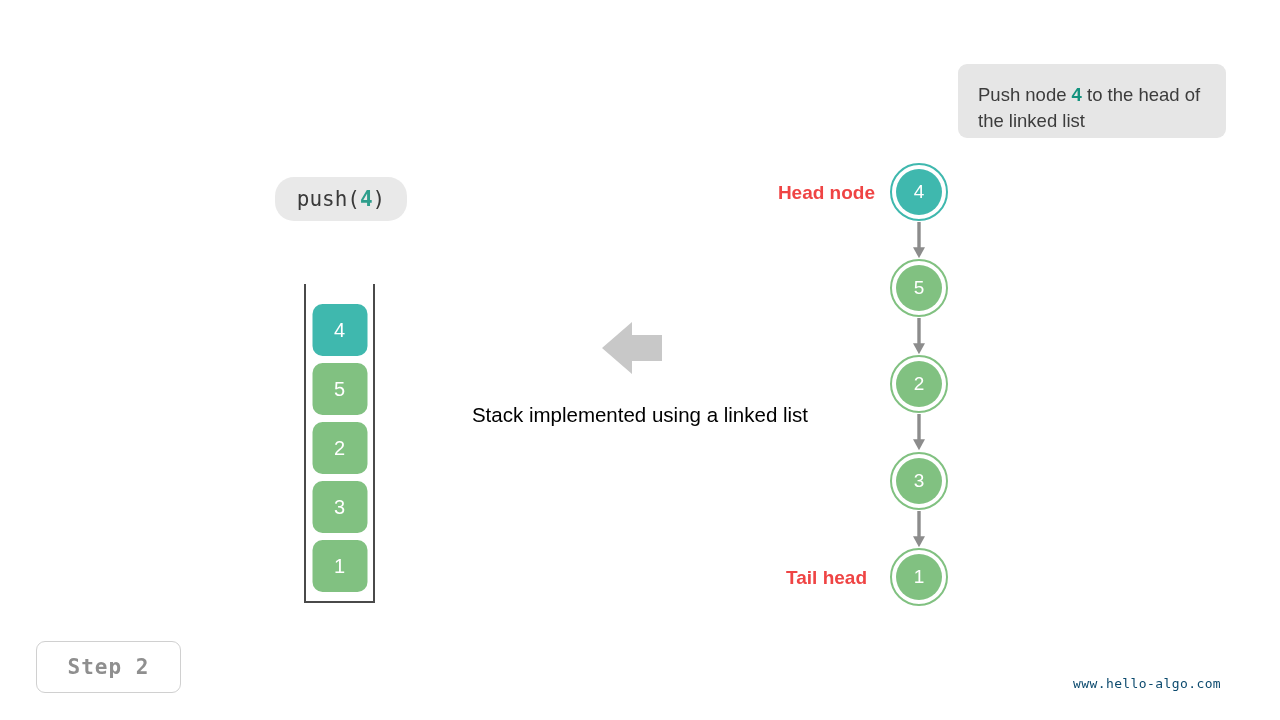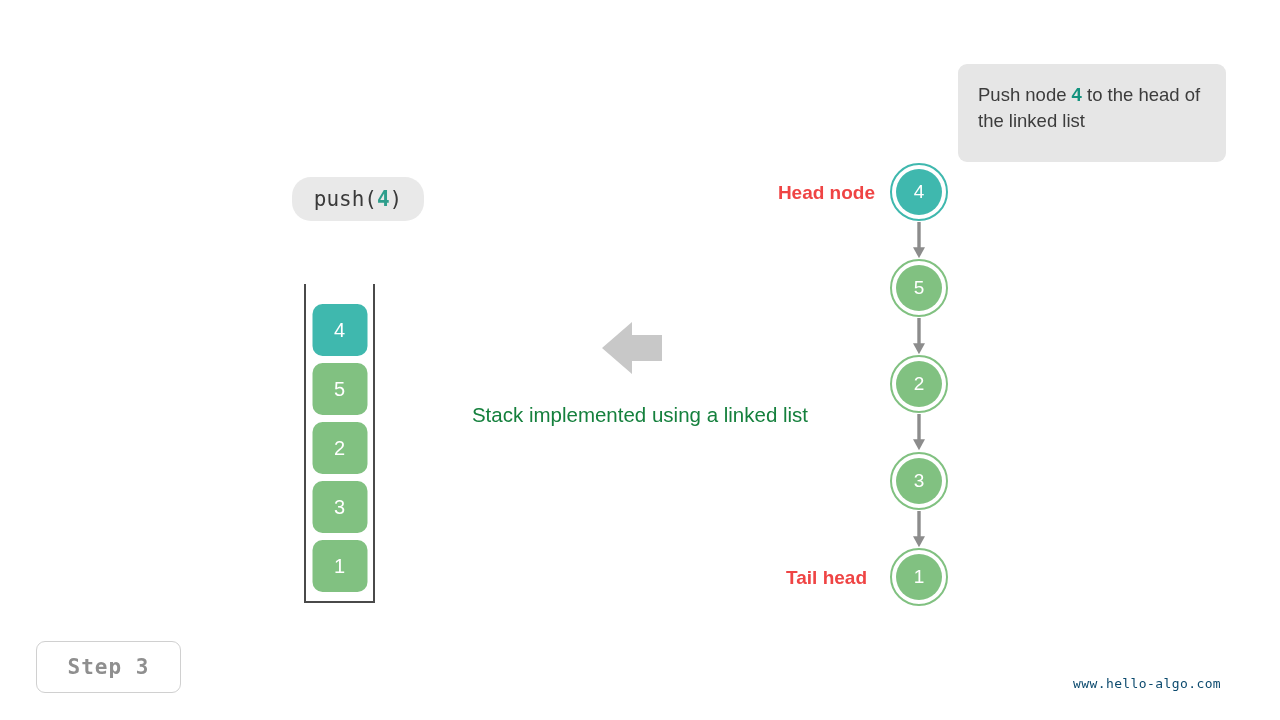--- a/index.html
+++ b/index.html
@@ -16,21 +16,21 @@
     font-family: "Liberation Sans", sans-serif;
   }
 
   
   #callout {
     position: absolute;
     left: 958px;
     top: 64px;
     width: 268px;
     box-sizing: border-box;
-    padding: 18px 20px 28px 20px;
+    padding: 18px 20px 4px 20px;
     background: #e6e6e6;
     border-radius: 9px;
     color: #3c3c3c;
     font-size: 18.5px;
     line-height: 26px;
     font-family: "Liberation Sans", sans-serif;
   }
   #callout .hl {
     color: #14937f;
     font-weight: bold;
@@ -45,21 +45,20 @@
     height: 44px;
     background: #e9e9e9;
     border-radius: 19px;
     display: flex;
     align-items: center;
     justify-content: center;
     font-family: "DejaVu Sans Mono", monospace;
     font-size: 21px;
     color: #3a3a3a;
     letter-spacing: 0px;
-    margin-left: 17px;
   }
   #push-pill .hl { color: #2e9e8c; font-weight: bold; }
 
   
   #stack-container {
     position: absolute;
     left: 304px;
     top: 284px;
     width: 71px;
     height: 319px;
@@ -91,21 +90,21 @@
     top: 318px;
     width: 64px;
     height: 60px;
   }
   #caption {
     position: absolute;
     left: 380px;
     top: 403px;
     width: 520px;
     text-align: center;
-    color: #15803d;
+    color: #000000;
     font-size: 20.5px;
     font-family: "Liberation Sans", sans-serif;
   }
 
   
   .ll-node {
     position: absolute;
     width: 58px;
     height: 58px;
     border-radius: 50%;
@@ -210,21 +209,21 @@
     <svg width="64" height="60" viewBox="0 0 64 60">
       <polygon points="2,30 32,4 32,17 62,17 62,43 32,43 32,56" fill="#c8c8c8"></polygon>
     </svg>
   </div>
 
   <div id="caption">Stack implemented using a linked list</div>
 
   <div class="ll-label" id="head-label" style="left:700px; top:182px; width:175px;">Head node</div>
   <div class="ll-label" id="tail-label" style="left:700px; top:567px; width:167px;">Tail head</div>
 
-  <div id="step-badge">Step  3</div>
+  <div id="step-badge">Step  2</div>
 
   <div id="watermark">www.hello-algo.com</div>
 
 <div class="ll-arrow" style="left: 911px; top: 222px; height: 36.2px;"><svg width="16" height="36.19999999999999" viewBox="0 0 16 36.19999999999999">
         <line x1="8" y1="0" x2="8" y2="27.19999999999999" stroke="#8c8c8c" stroke-width="3.4"></line>
         <polygon points="8,36.19999999999999 2,25.19999999999999 14,25.19999999999999" fill="#8c8c8c"></polygon>
       </svg></div>
     <div class="ll-node" style="left: 890px; top: 163px; border-color: rgb(63, 184, 174);">
       <div class="inner" style="background: rgb(63, 184, 174);">4</div>
     </div>

